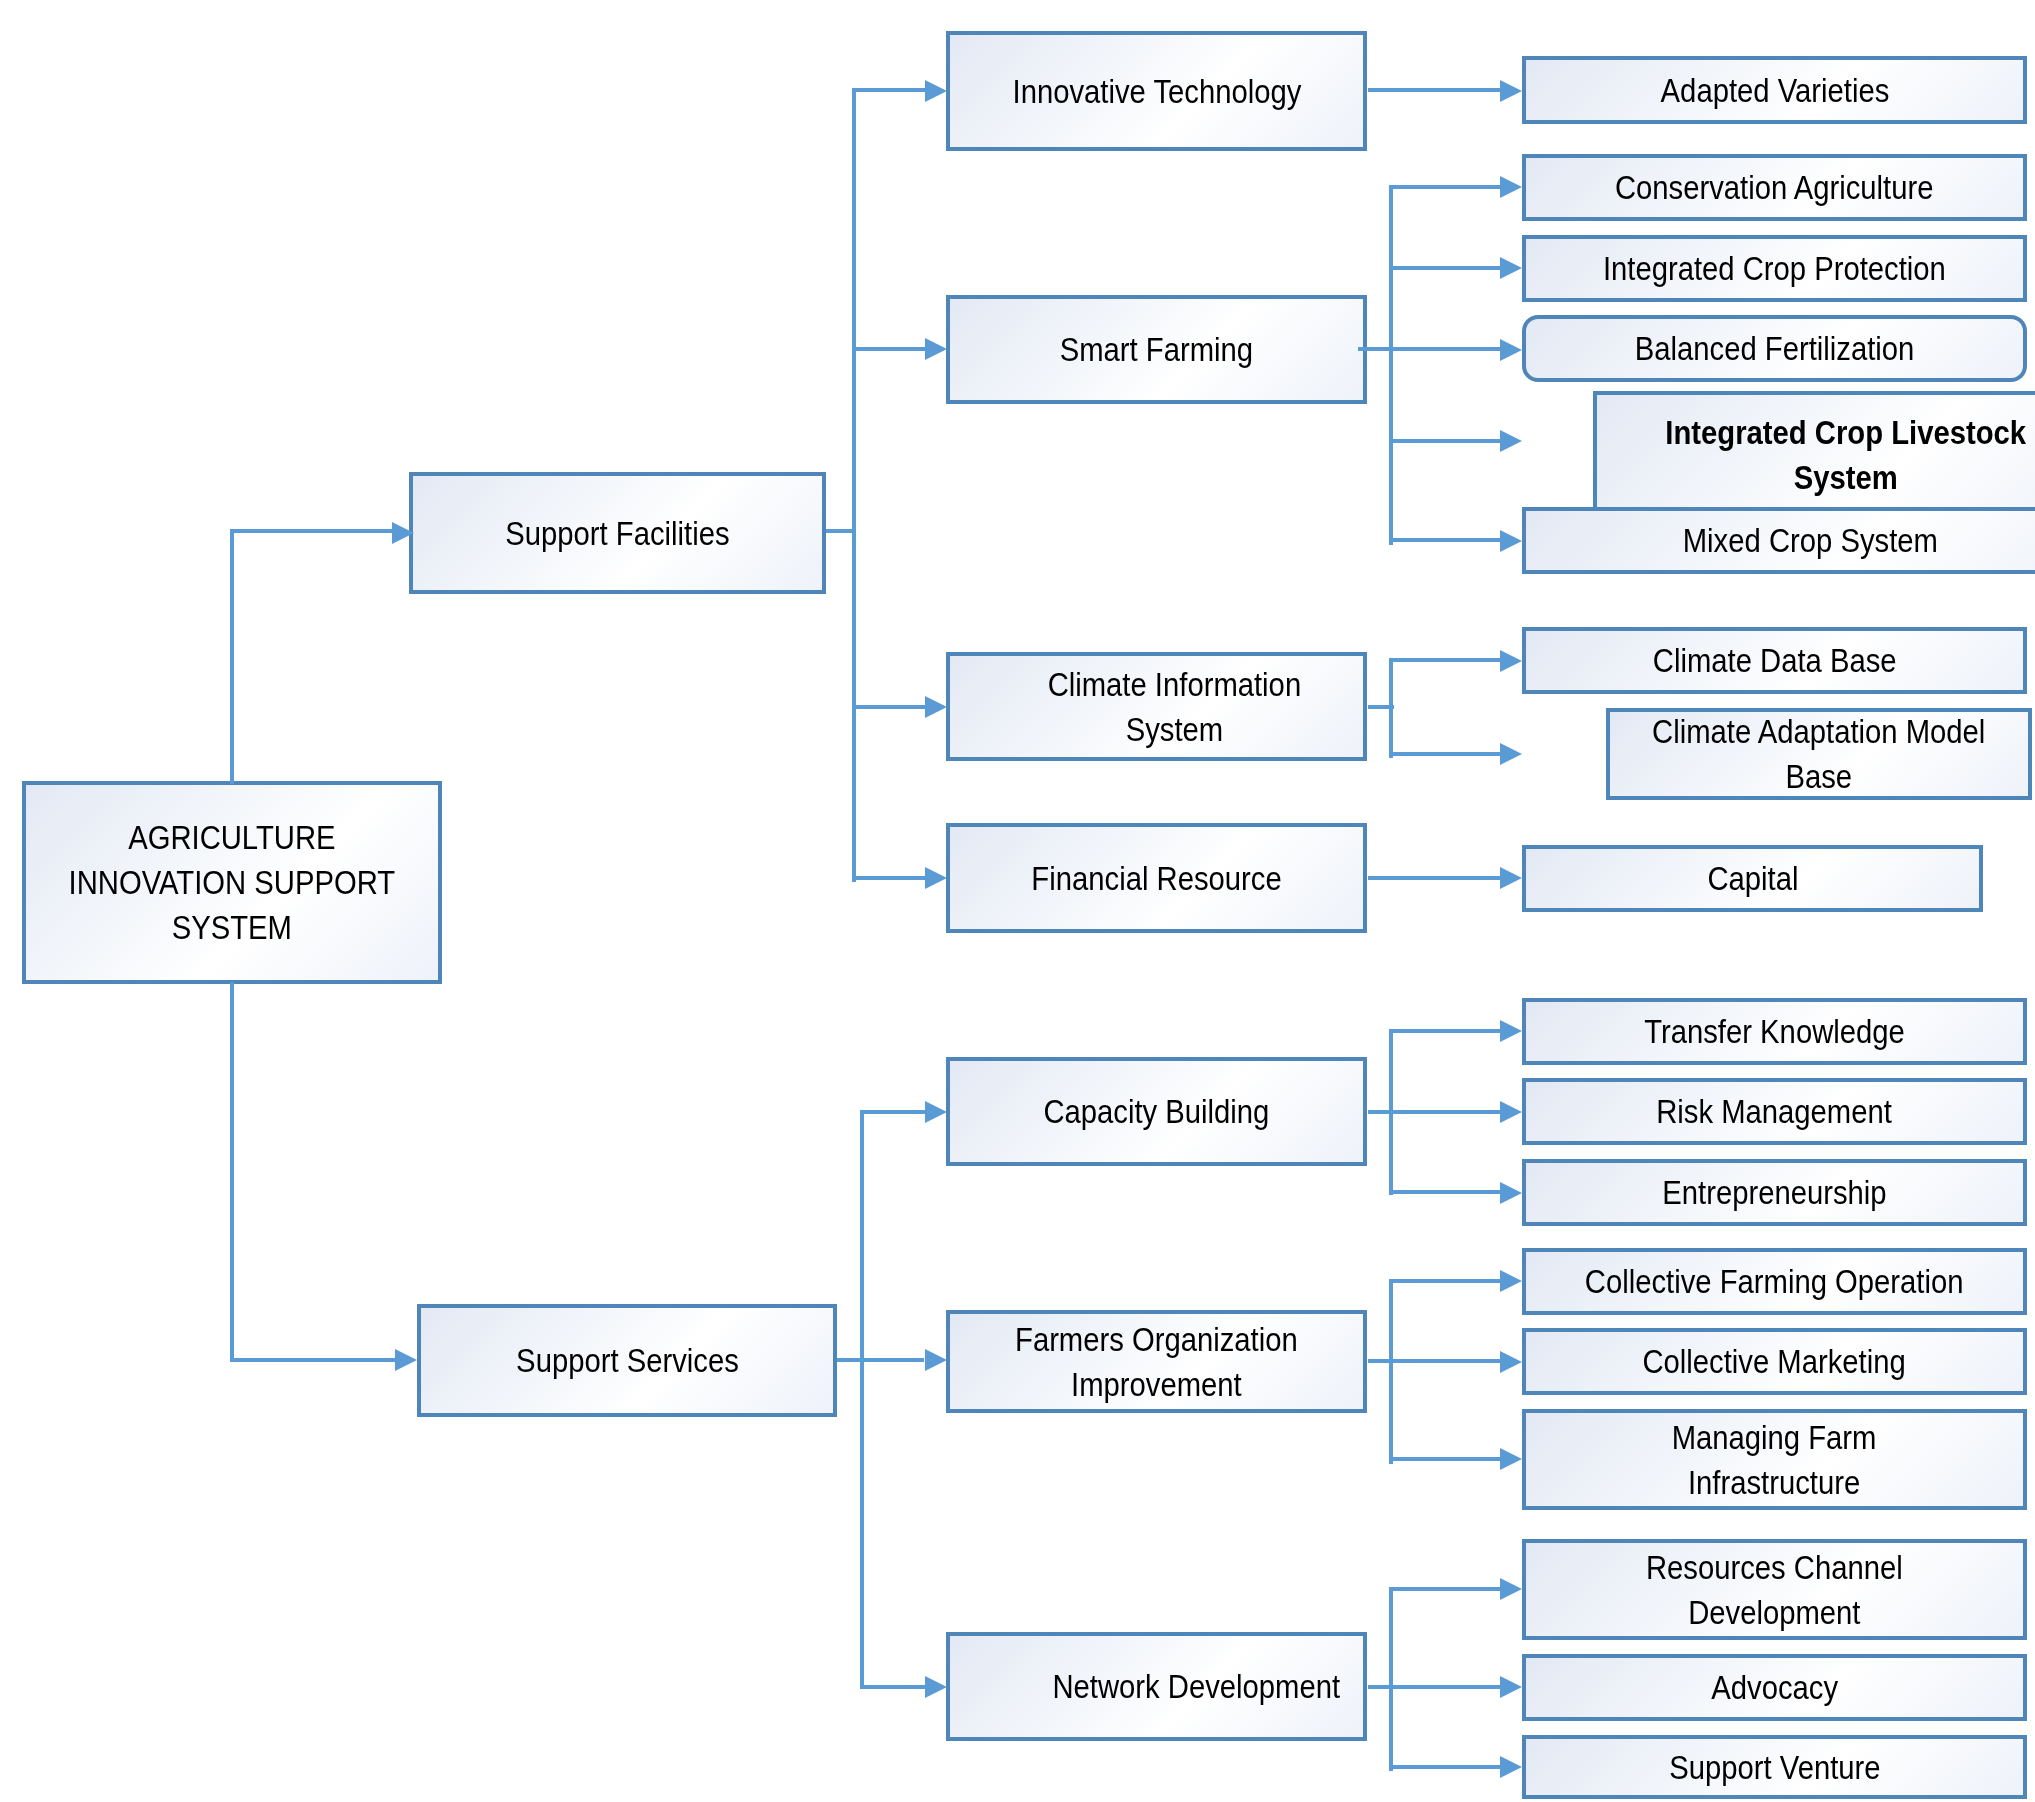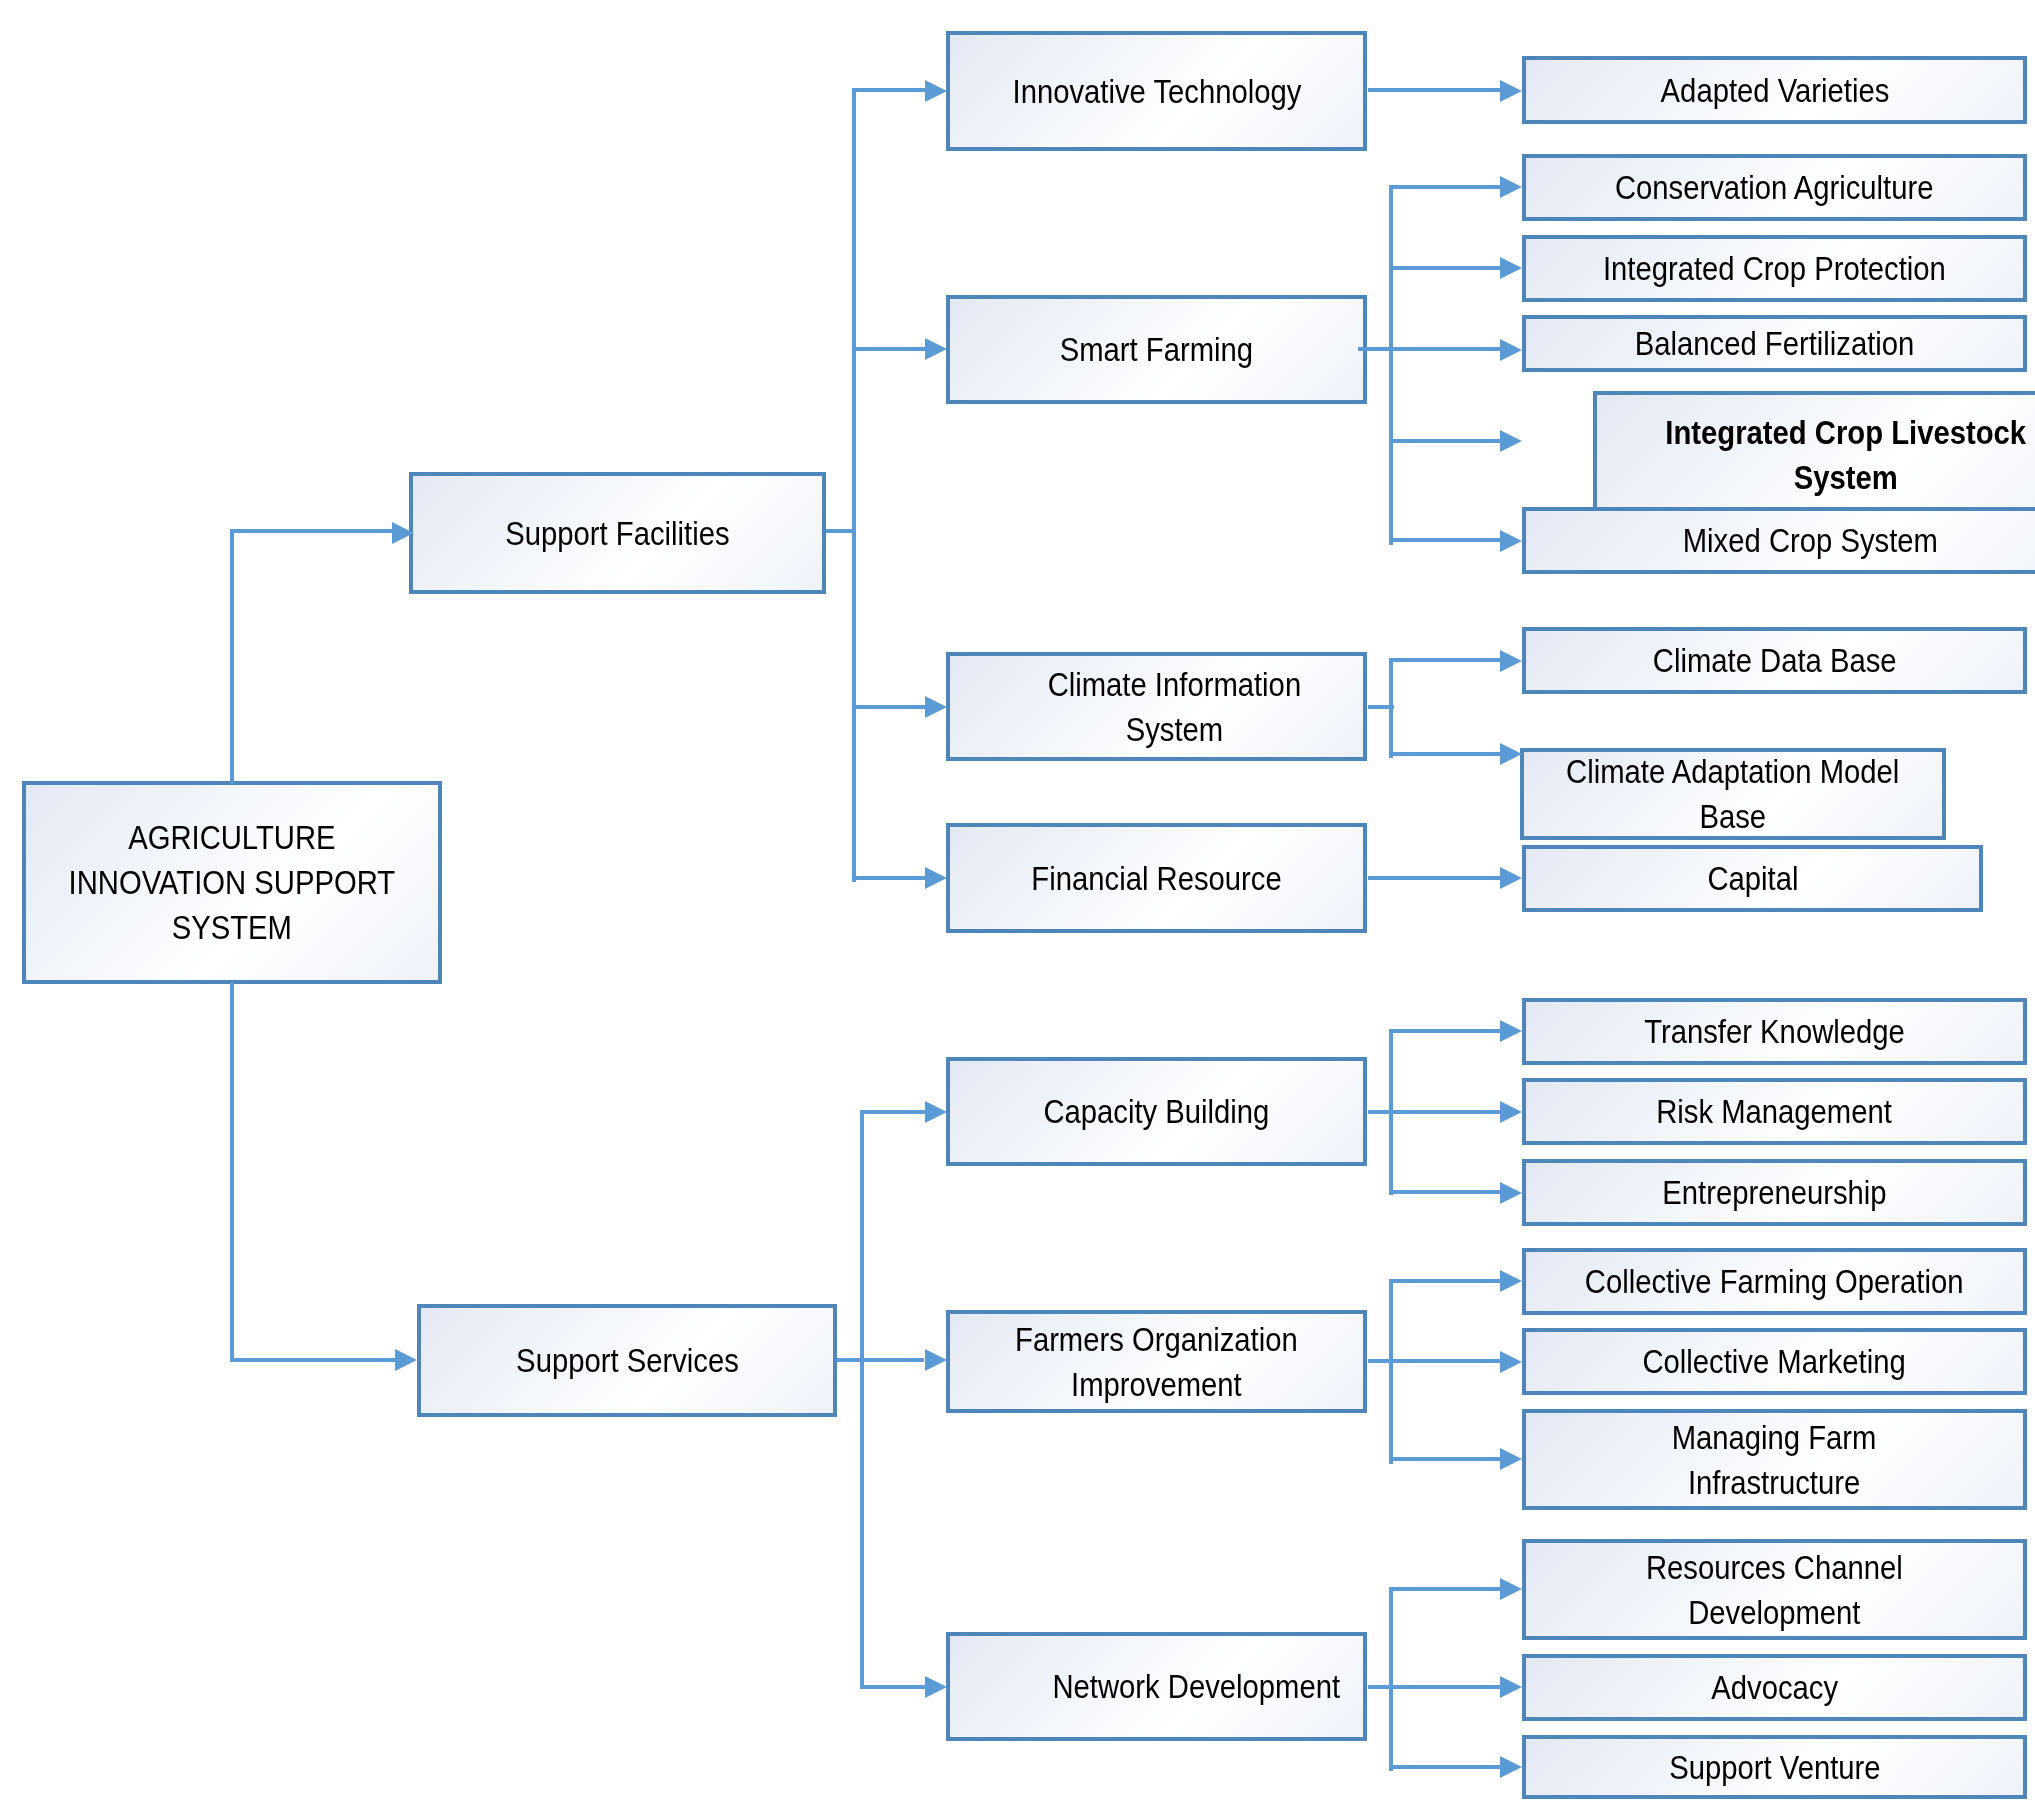--- a/index.html
+++ b/index.html
@@ -94,34 +94,34 @@
 
   <div class="node" style="left:1522px;top:56px;width:505px;height:68px;">
       <span class="label">Adapted Varieties</span>
     </div>
   <div class="node" style="left:1522px;top:154px;width:505px;height:67px;">
       <span class="label">Conservation Agriculture</span>
     </div>
   <div class="node" style="left:1522px;top:235px;width:505px;height:67px;">
       <span class="label">Integrated Crop Protection</span>
     </div>
-  <div class="node" style="left:1522px;top:315px;width:505px;height:57px;">
+  <div class="node" style="left:1522px;top:315px;width:505px;height:67px;border-radius:16px;">
       <span class="label">Balanced Fertilization</span>
     </div>
   <div class="node" style="left:1593px;top:391px;width:505px;height:127px;font-weight:bold;">
       <span class="label">Integrated Crop Livestock
 System</span>
     </div>
   <div class="node" style="left:1522px;top:507px;width:576px;height:67px;">
       <span class="label">Mixed Crop System</span>
     </div>
   <div class="node" style="left:1522px;top:627px;width:505px;height:67px;">
       <span class="label">Climate Data Base</span>
     </div>
-  <div class="node" style="left:1520px;top:708px;width:426px;height:92px;margin-top:40px;">
+  <div class="node" style="left:1606px;top:708px;width:426px;height:92px;">
       <span class="label">Climate Adaptation Model
 Base</span>
     </div>
   <div class="node" style="left:1522px;top:845px;width:461px;height:67px;">
       <span class="label">Capital</span>
     </div>
   <div class="node" style="left:1522px;top:998px;width:505px;height:67px;">
       <span class="label">Transfer Knowledge</span>
     </div>
   <div class="node" style="left:1522px;top:1078px;width:505px;height:67px;">

